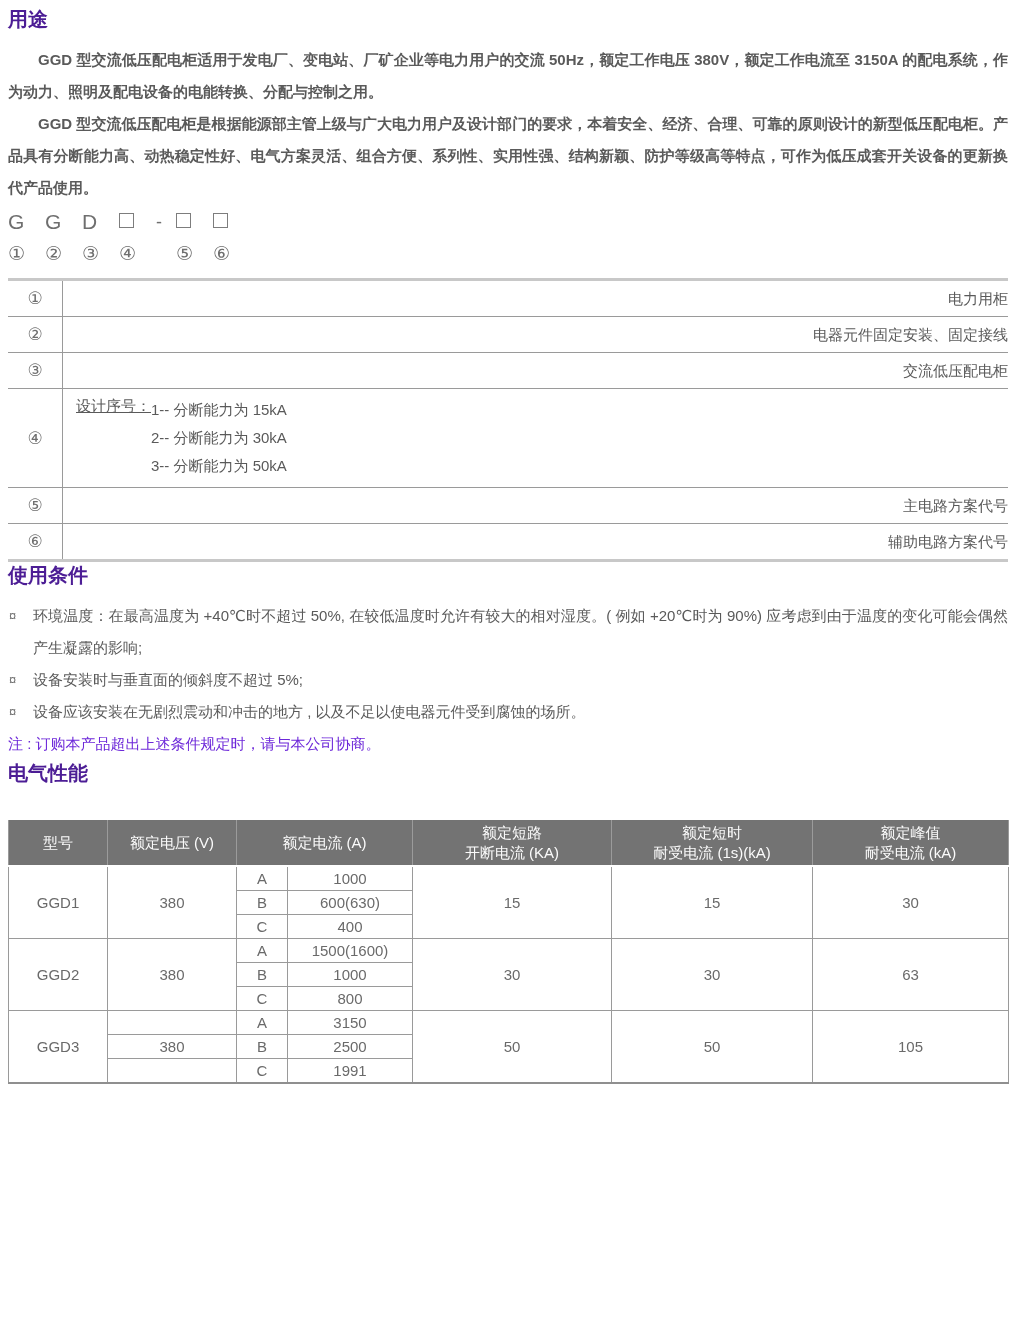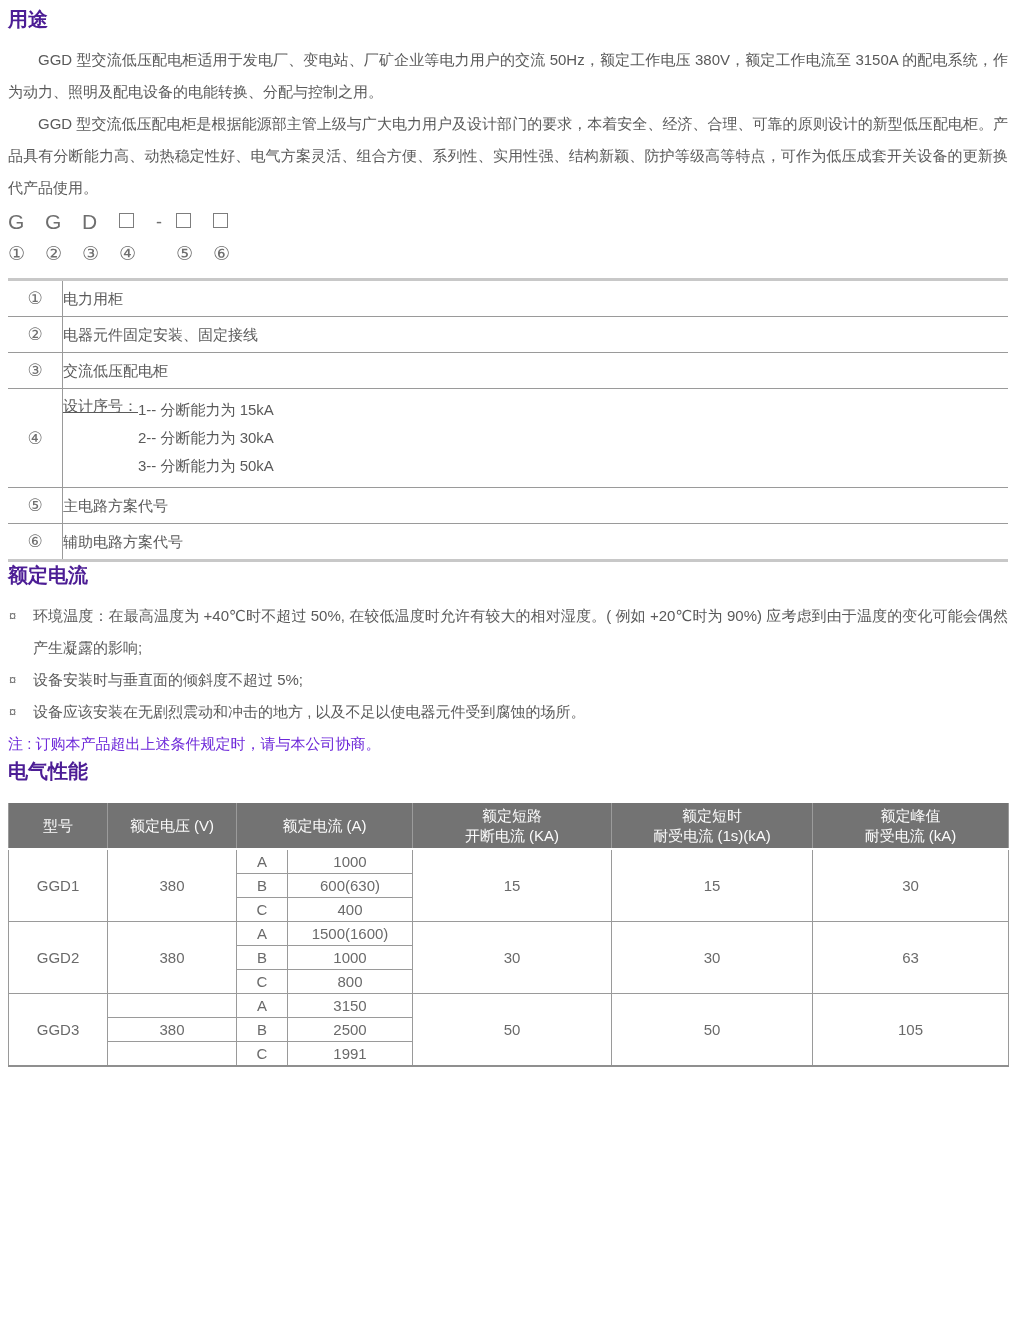--- a/index.html
+++ b/index.html
@@ -14,21 +14,21 @@
   h2.sec {
     font-size:20px; font-weight:bold; color:#4c1d95;
     margin:0 0 12px 0; line-height:26px;
   }
   .sec-gap1 { margin-top:56px; }
   .sec-gap2 { margin-top:64px; }
   .sec-gap3 { margin-top:82px; }
 
   .para {
     margin:0; font-size:15px; line-height:32px; text-indent:2em;
-    text-align:justify; color:#5a5a5a;
+    text-align:justify; color:#5a5a5a;font-weight:bold;
   }
 
   
   .code-row { display:flex; align-items:center; height:28px; margin-top:4px; }
   .code-row .slot { width:37px; }
   .code-row .slot.dash-slot { width:20px; }
   .code-letter { font-size:21px; color:#6f6f6f; }
   .code-box {
     display:inline-block; width:15px; height:15px;
     border:1.5px solid #7d7d7d; box-sizing:border-box; background:#fff;
@@ -44,21 +44,21 @@
     width:1000px; border-collapse:collapse;
     border-top:3px solid #c8c8c8; border-bottom:3px solid #c8c8c8;
     font-size:15px; color:#5a5a5a;
   }
   table.model-table td { padding:7px 0; }
   table.model-table tr + tr td { border-top:1px solid #9a9a9a; }
   table.model-table td.num-cell {
     width:54px; text-align:center; border-right:1px solid #9a9a9a;
     font-size:17px; color:#6f6f6f;
   }
-  table.model-table td.desc-cell { line-height:20px; }
+  table.model-table td.desc-cell { padding-left:13px; line-height:20px;text-align:right; }
   .design-row { display:flex; }
   .design-label { white-space:nowrap;text-decoration:underline; }
   .design-lines div { line-height:28px; }
 
   
   .cond-item {
     position:relative; padding-left:25px; font-size:15px;
     line-height:32px; text-align:justify; color:#5a5a5a;
   }
   .cond-bullet {
@@ -147,37 +147,37 @@
       <td class="num-cell">⑤</td>
       <td class="desc-cell">主电路方案代号</td>
     </tr>
     <tr>
       <td class="num-cell">⑥</td>
       <td class="desc-cell">辅助电路方案代号</td>
     </tr>
   </tbody>
     </table>
 
-  <h2 class="sec sec-gap2">额定电流</h2>
+  <h2 class="sec sec-gap2">使用条件</h2>
 
   <div class="cond-item">
     <span class="cond-bullet">¤</span>
     <span>环境温度：在最高温度为 +40℃时不超过 50%, 在较低温度时允许有较大的相对湿度。( 例如 +20℃时为 90%) 应考虑到由于温度的变化可能会偶然产生凝露的影响;</span>
   </div>
   <div class="cond-item">
     <span class="cond-bullet">¤</span>
     <span>设备安装时与垂直面的倾斜度不超过 5%;</span>
   </div>
   <div class="cond-item">
     <span class="cond-bullet">¤</span>
     <span>设备应该安装在无剧烈震动和冲击的地方 , 以及不足以使电器元件受到腐蚀的场所。</span>
   </div>
   <div class="cond-note">注 : 订购本产品超出上述条件规定时，请与本公司协商。</div>
 
-  <h2 class="sec sec-gap3" style="margin-bottom:17px;font-family:Liberation Mono, monospace;">电气性能</h2>
+  <h2 class="sec sec-gap3" style="margin-bottom:34px;">电气性能</h2>
 
   <table class="elec-table">
     <colgroup>
       <col style="width:99px">
         <col style="width:129px">
         <col style="width:51px">
         <col style="width:125px">
       <col style="width:199px">
         <col style="width:201px">
         <col style="width:196px">

